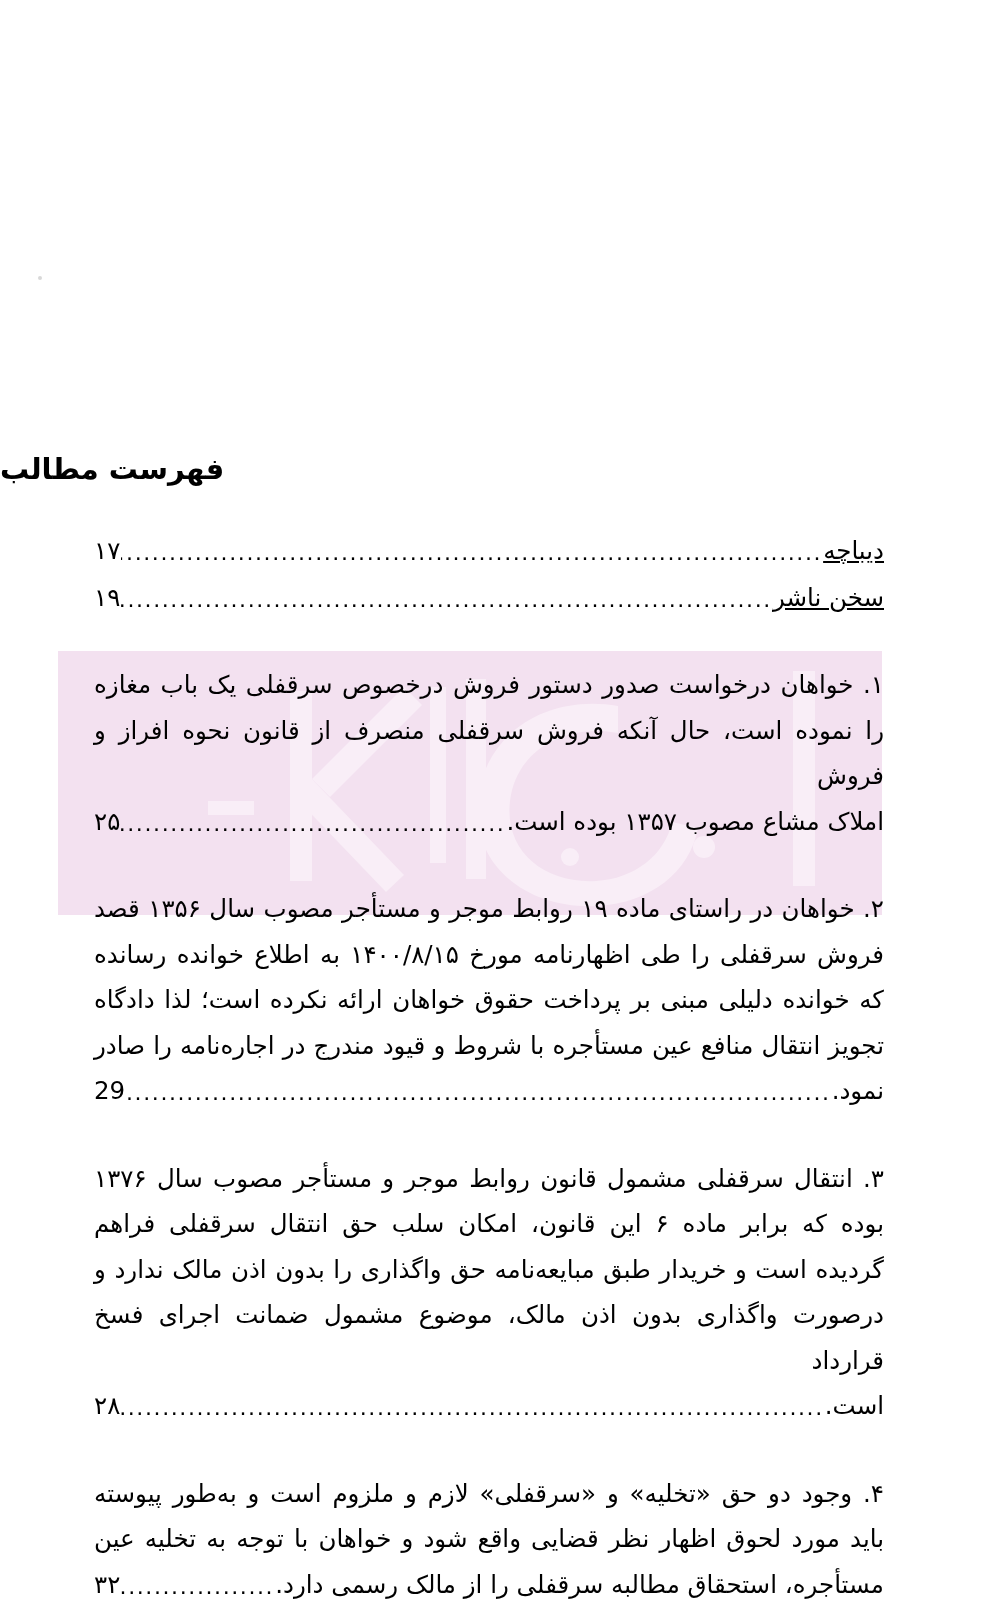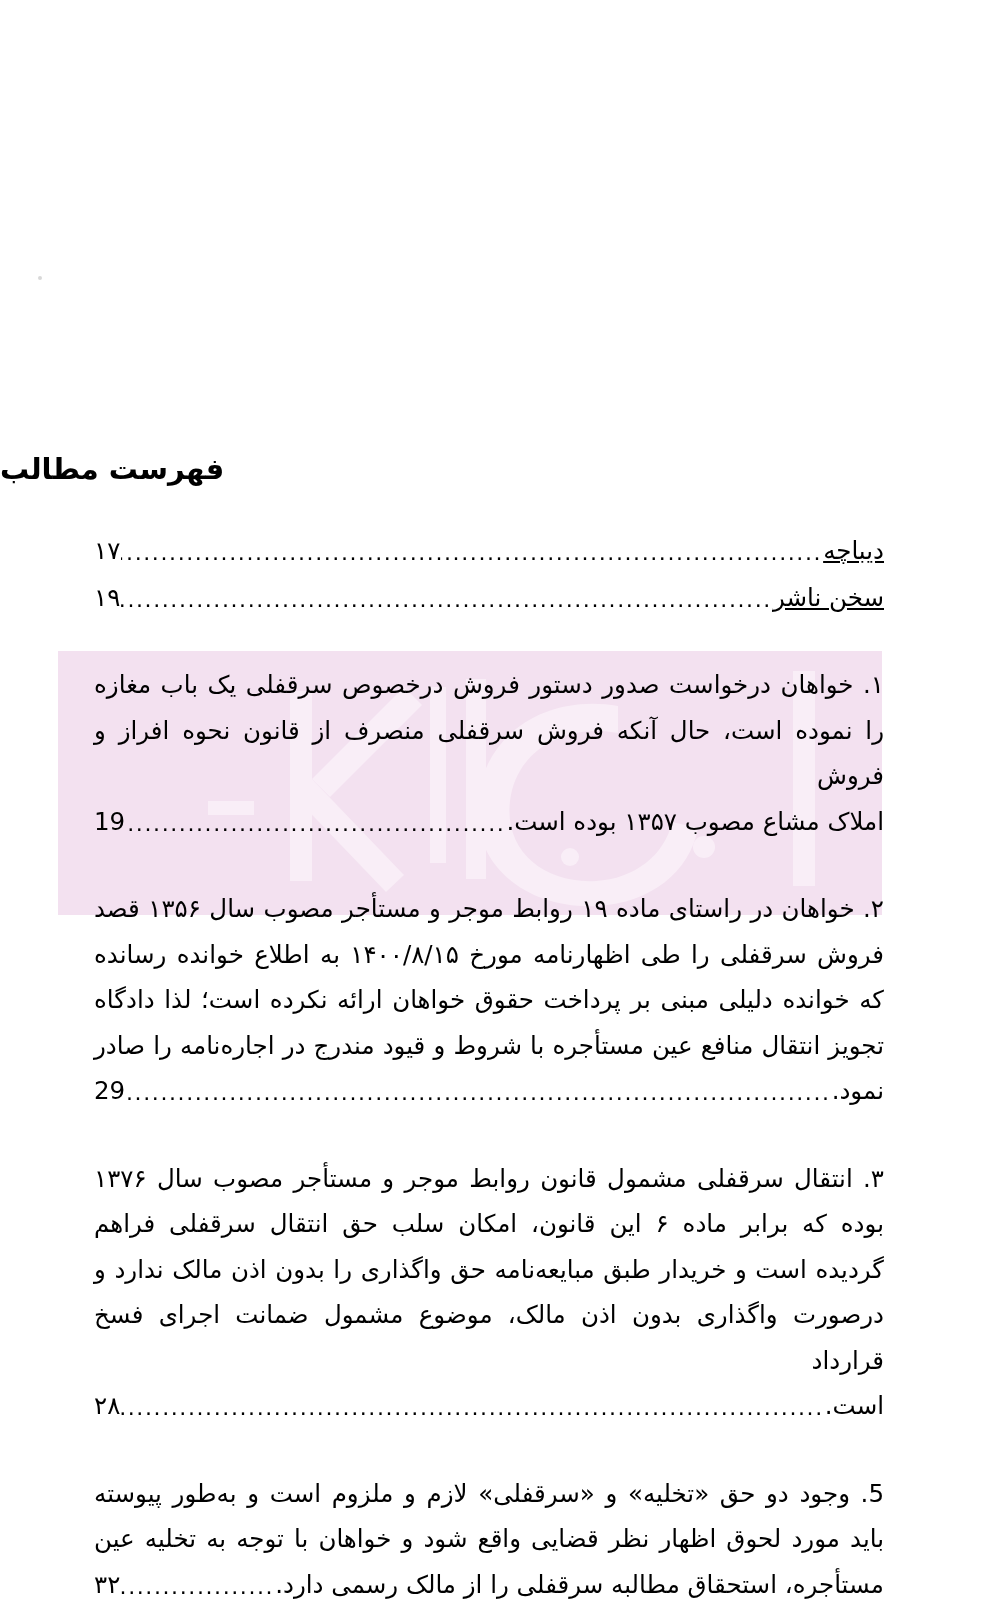--- a/index.html
+++ b/index.html
@@ -176,21 +176,21 @@
         <span class="label">سخن ناشر</span>
         <span class="dots">.............................................................................................................</span>
         <span class="pageno">۱۹</span>
       </div>
 
       <div class="para blk">
         <span>۱. خواهان درخواست صدور دستور فروش درخصوص سرقفلی یک باب مغازه را نموده است، حال آنکه فروش سرقفلی منصرف از قانون نحوه افراز و فروش</span>
         <div class="tail">
           <span class="tailtext">املاک مشاع مصوب ۱۳۵۷ بوده است.</span>
           <span class="dots">.............................................................................................................</span>
-          <span class="pageno">19</span>
+          <span class="pageno">۲۵</span>
         </div>
       </div>
 
       <div class="para blk">
         <span>۲. خواهان در راستای ماده ۱۹ روابط موجر و مستأجر مصوب سال ۱۳۵۶ قصد فروش سرقفلی را طی اظهارنامه مورخ ۱۴۰۰/۸/۱۵ به اطلاع خوانده رسانده که خوانده دلیلی مبنی بر پرداخت حقوق خواهان ارائه نکرده است؛ لذا دادگاه تجویز انتقال منافع عین مستأجره با شروط و قیود مندرج در اجاره‌نامه را صادر</span>
         <div class="tail">
           <span class="tailtext">نمود.</span>
           <span class="dots">.............................................................................................................</span>
           <span class="pageno">29</span>
         </div>
@@ -199,21 +199,21 @@
       <div class="para blk">
         <span>۳. انتقال سرقفلی مشمول قانون روابط موجر و مستأجر مصوب سال ۱۳۷۶ بوده که برابر ماده ۶ این قانون، امکان سلب حق انتقال سرقفلی فراهم گردیده است و خریدار طبق مبایعه‌نامه حق واگذاری را بدون اذن مالک ندارد و درصورت واگذاری بدون اذن مالک، موضوع مشمول ضمانت اجرای فسخ قرارداد</span>
         <div class="tail">
           <span class="tailtext">است.</span>
           <span class="dots">.............................................................................................................</span>
           <span class="pageno">۲۸</span>
         </div>
       </div>
 
       <div class="para blk">
-        <span>5. وجود دو حق «تخلیه» و «سرقفلی» لازم و ملزوم است و به‌طور پیوسته باید مورد لحوق اظهار نظر قضایی واقع شود و خواهان با توجه به تخلیه عین</span>
+        <span>۴. وجود دو حق «تخلیه» و «سرقفلی» لازم و ملزوم است و به‌طور پیوسته باید مورد لحوق اظهار نظر قضایی واقع شود و خواهان با توجه به تخلیه عین</span>
         <div class="tail">
           <span class="tailtext">مستأجره، استحقاق مطالبه سرقفلی را از مالک رسمی دارد.</span>
           <span class="dots">.............................................................................................................</span>
           <span class="pageno">۳۲</span>
         </div>
       </div>
 
     </div>
   </div>
 </div>

